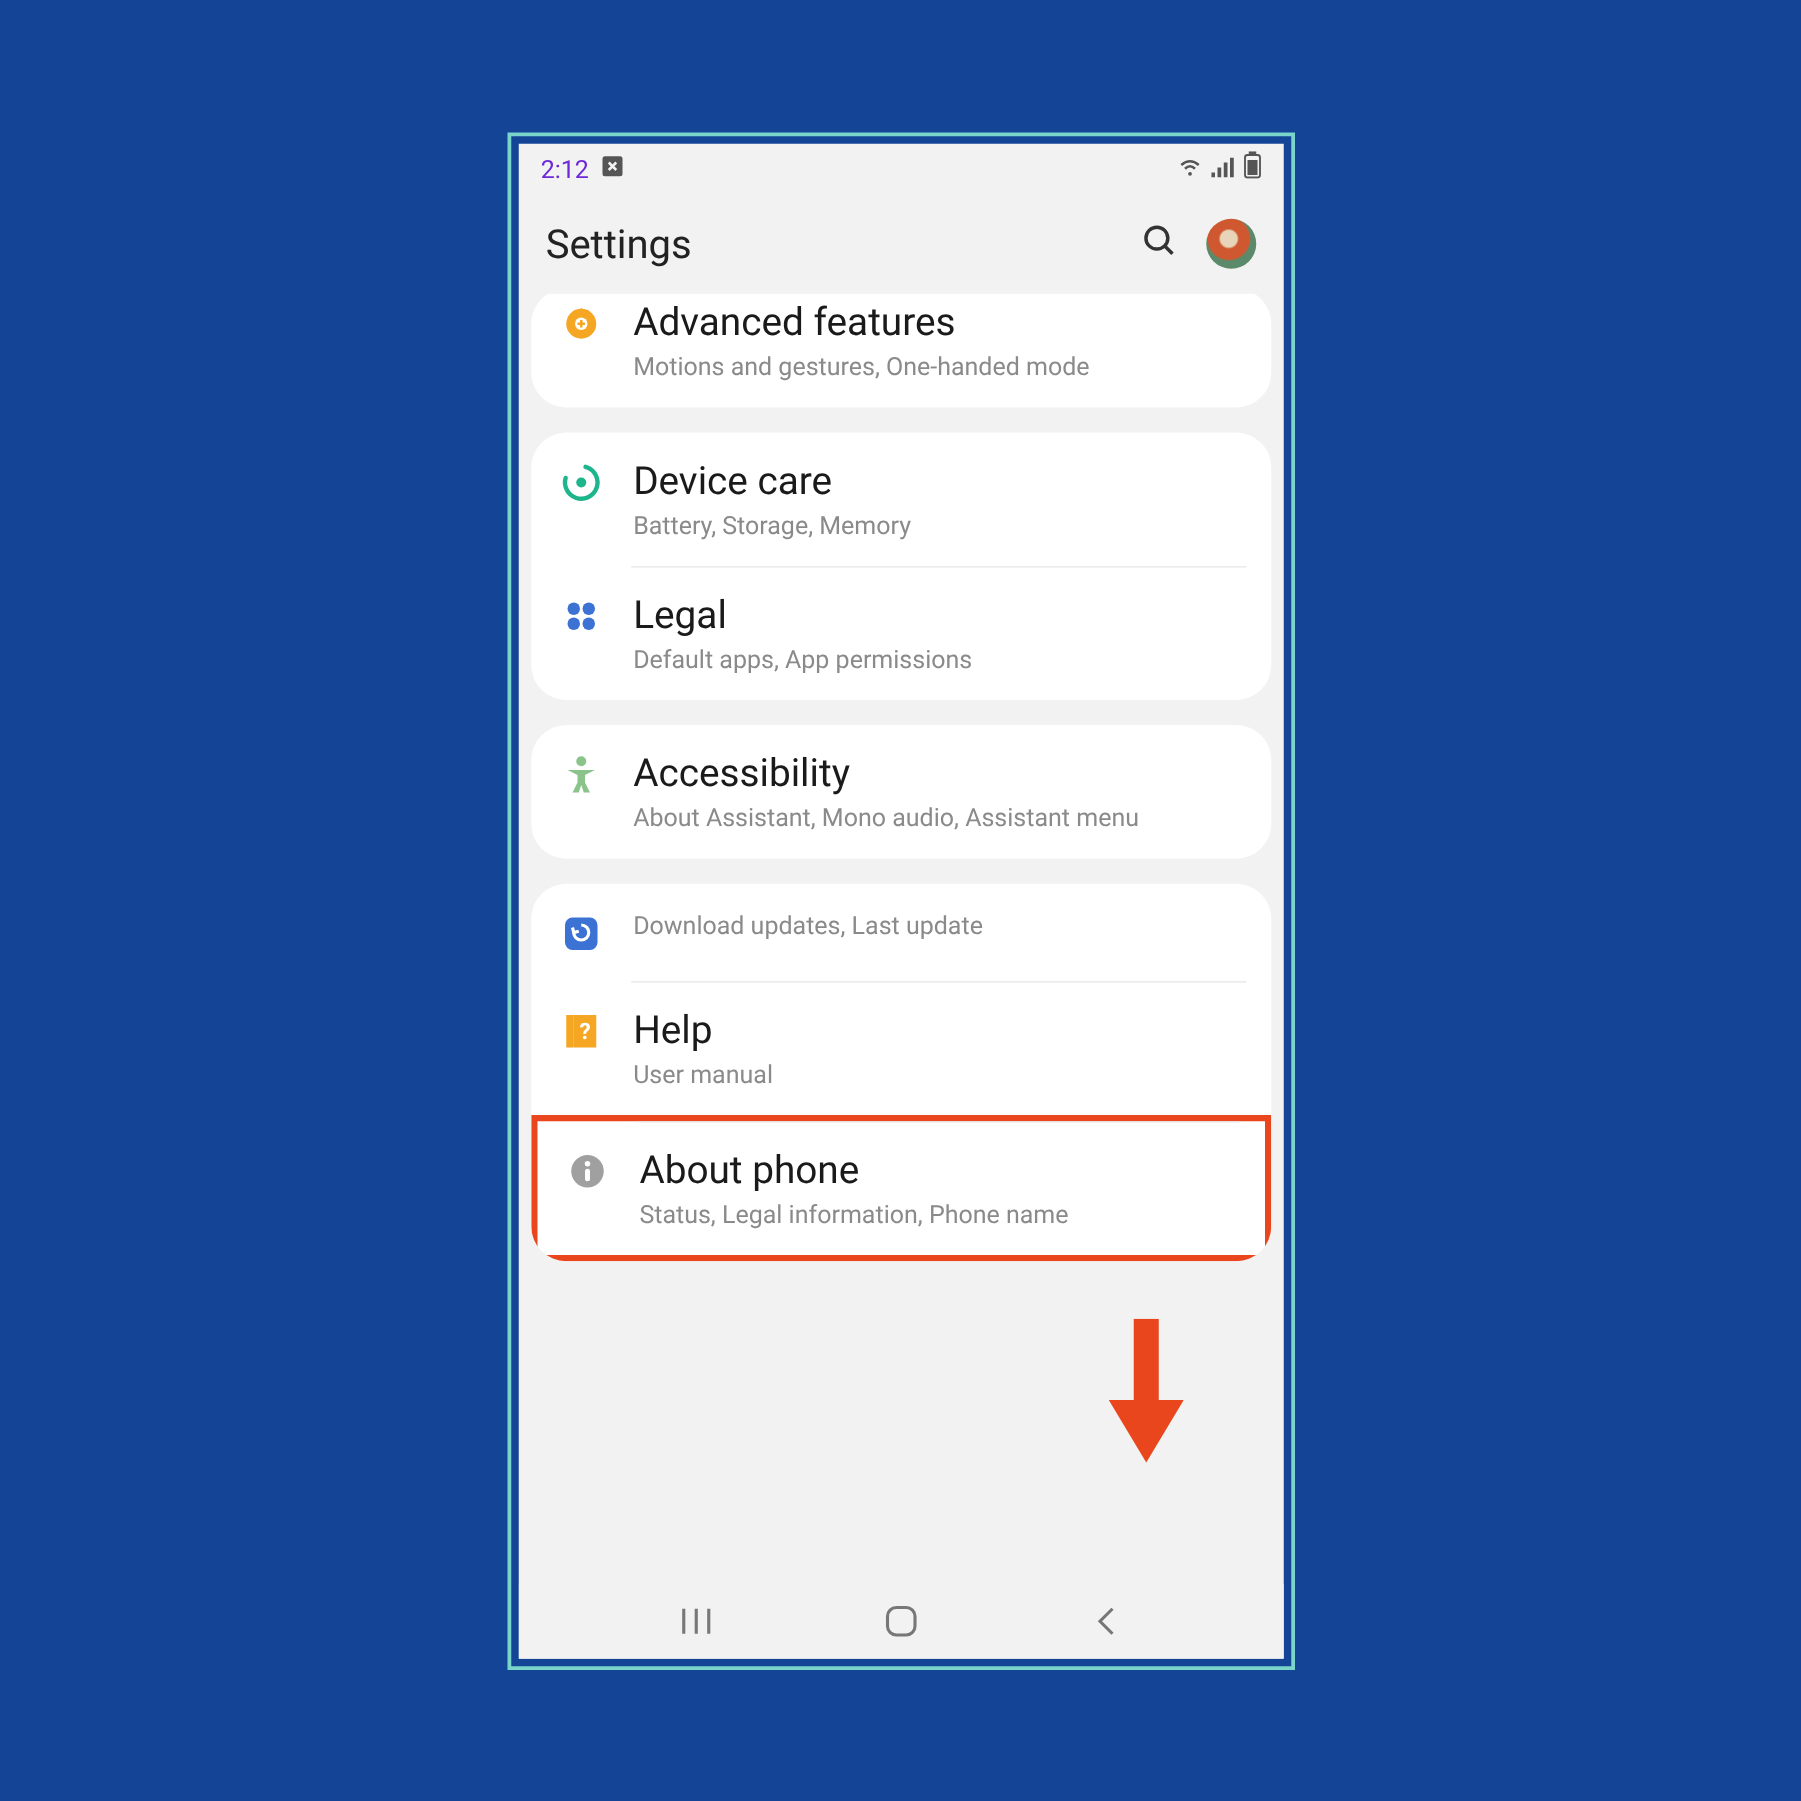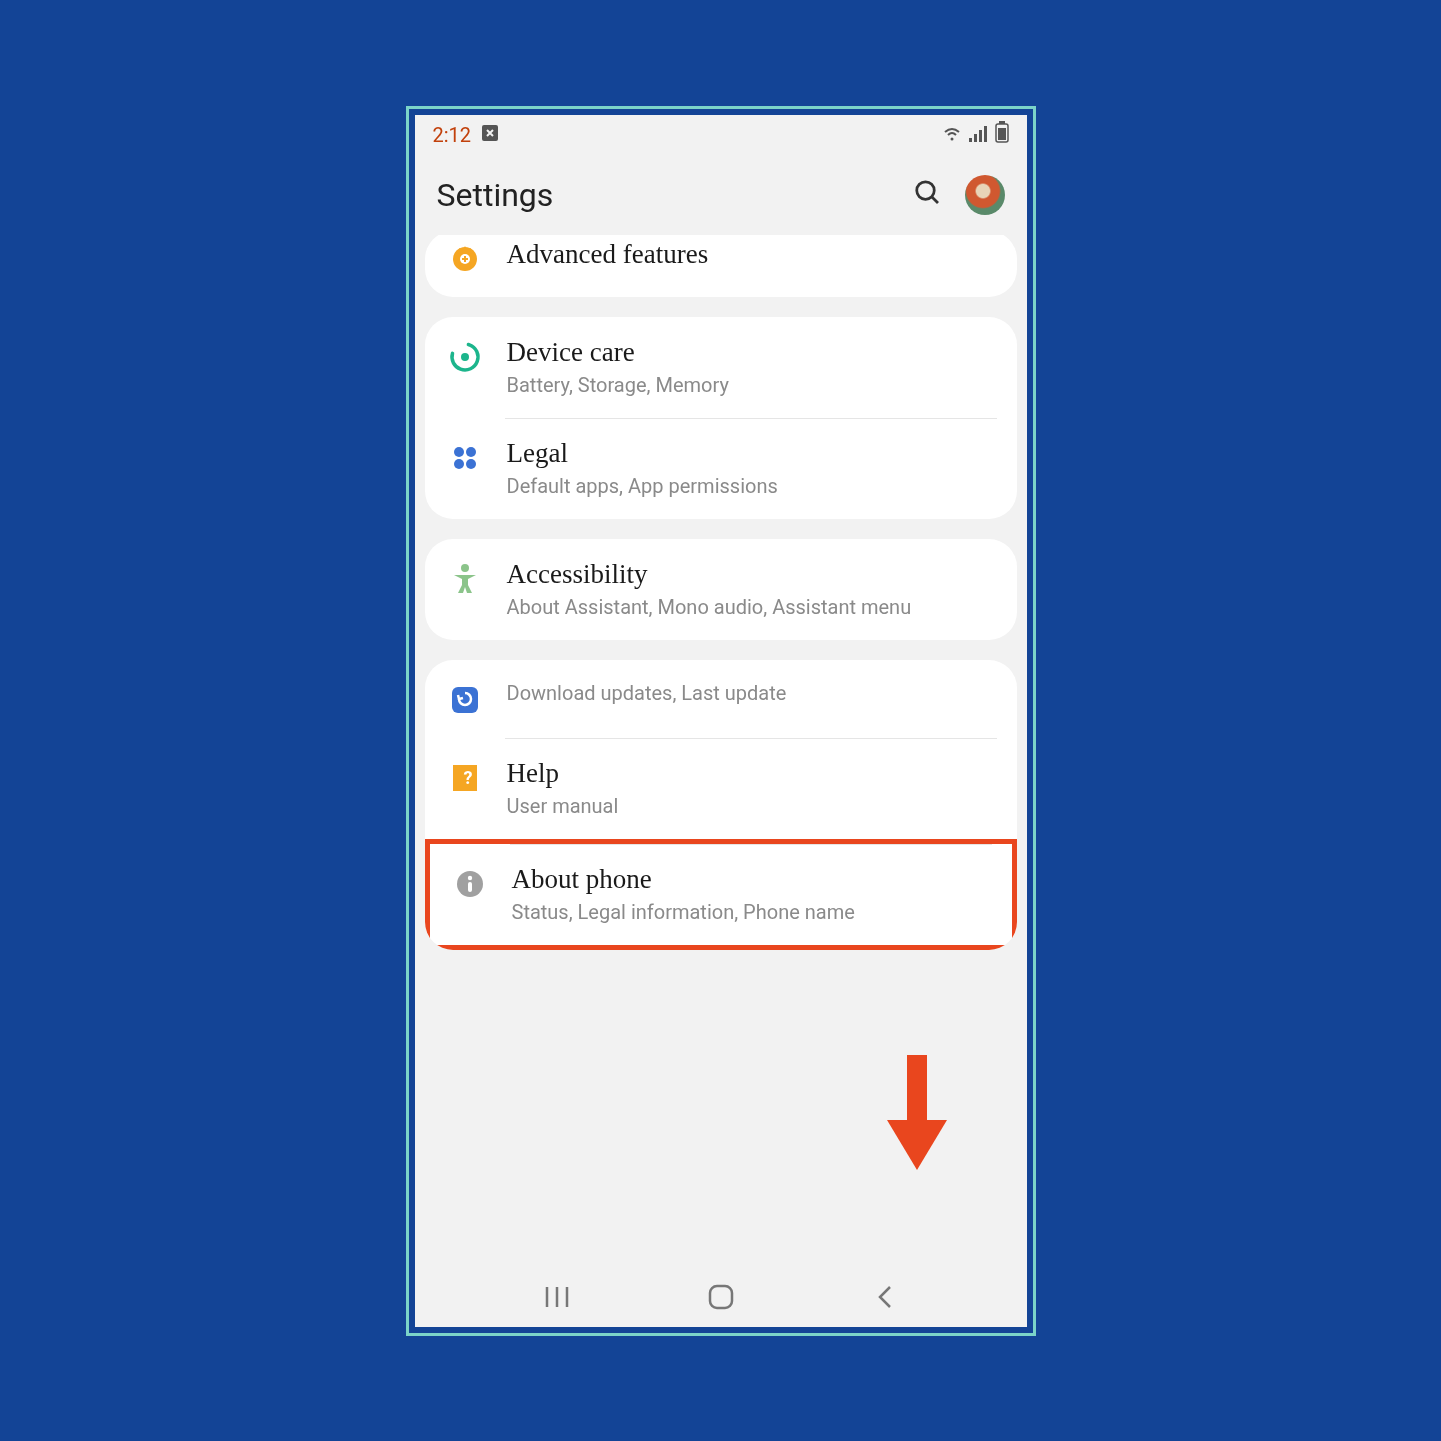--- a/index.html
+++ b/index.html
@@ -25,21 +25,21 @@
   position: relative;
   overflow: hidden;
 }
 .status-bar {
   height: 40px;
   display: flex;
   align-items: center;
   justify-content: space-between;
   padding: 0 18px;
   font-size: 20px;
-  color: #c2410c;
+  color: #6d28d9;
 }
 .status-left { display: flex; align-items: center; gap: 10px; }
 .status-right { display: flex; align-items: center; gap: 6px; }
 .header {
   height: 80px;
   display: flex;
   align-items: center;
   padding: 0 22px;
 }
 .header-title {
@@ -79,24 +79,23 @@
   background: #e5e5e5;
 }
 .item-icon {
   width: 36px; height: 36px;
   display: flex; align-items: center; justify-content: center;
   flex-shrink: 0;
   margin-top: 2px;
 }
 .item-text { flex: 1; }
 .item-title {
-  font-size: 27px;
+  font-size: 31px;
   color: #1a1a1a;
   margin-bottom: 4px;
-  font-family: Liberation Serif, serif;
 }
 .item-sub {
   font-size: 20px;
   color: #8a8a8a;
   line-height: 1.3;
 }
 .highlight-box {
   border: 5px solid #e9461e;
   justify-content: center;
 }
@@ -180,20 +179,21 @@
         <div class="item-icon">
           <svg width="30" height="30" viewBox="0 0 30 30">
                 <circle cx="15" cy="15" r="12" fill="#f5a623"></circle>
                 <path d="M15 2 L17 6 L21 4 L20 9 L25 10 L21 14 L25 18 L20 19 L21 24 L17 22 L15 27 L13 22 L9 24 L10 19 L5 18 L9 14 L5 10 L10 9 L9 4 L13 6 Z" fill="#f5a623"></path>
                 <circle cx="15" cy="15" r="5" fill="#fff"></circle>
                 <path d="M15 12 L15 18 M12 15 L18 15" stroke="#f5a623" stroke-width="2"></path>
               </svg>
         </div>
         <div class="item-text">
           <div class="item-title">Advanced features</div>
+          <div class="item-sub">Motions and gestures, One-handed mode</div>
         </div>
       </div>
     </div>
 
     <div class="card">
       <div class="item">
         <div class="item-icon">
           <svg width="32" height="32" viewBox="0 0 32 32">
                 <circle cx="16" cy="16" r="13" fill="none" stroke="#1cb58c" stroke-width="3.5" stroke-dasharray="60 20" stroke-linecap="round" transform="rotate(-70 16 16)"></circle>
                 <circle cx="16" cy="16" r="4" fill="#1cb58c"></circle>

